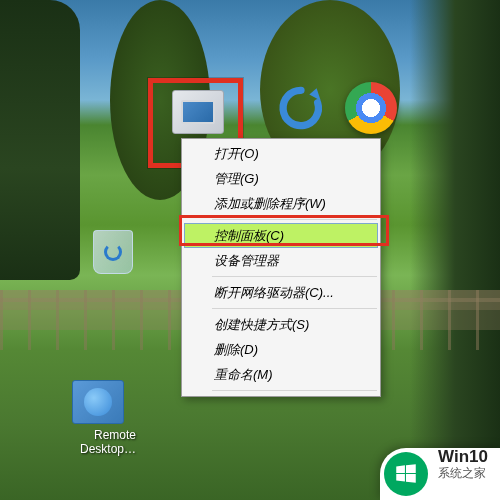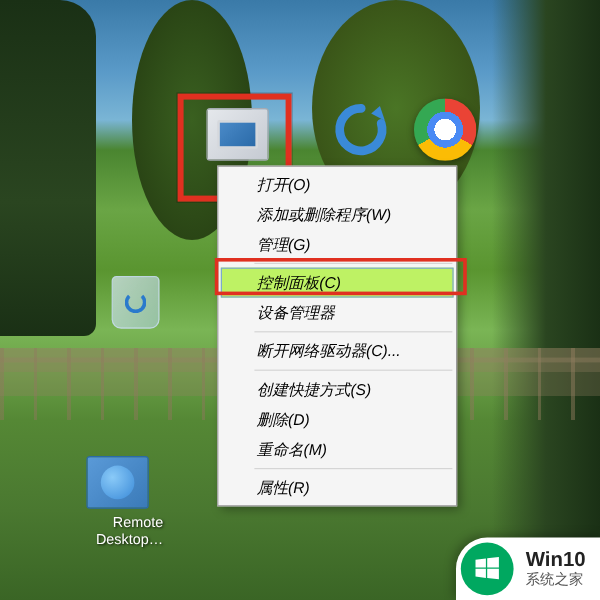--- a/index.html
+++ b/index.html
@@ -191,21 +191,20 @@
       background: #d5d5d5;
       margin: 3px 1px 3px 28px;
     }
 
     
     .badge {
       position: absolute;
       right: 0; bottom: 0;
       height: 52px;
       display: flex;
-      align-items: center;
       background: #fff;
       border-radius: 26px 0 0 0;
       box-shadow: -2px -2px 8px rgba(0,0,0,0.25);
       padding-right: 12px;
       z-index: 20;
     }
     .badge-circle {
       width: 44px; height: 44px;
       margin: 4px 10px 4px 4px;
       border-radius: 50%;
@@ -258,33 +257,32 @@
 </div>
 
 <div class="red-box-icon"></div>
 <svg class="red-arrow" width="60" height="70">
   <path d="M 6 4 L 40 48" stroke="#e03020" stroke-width="7" fill="none"></path>
   <path d="M 30 46 L 46 58 L 48 38 Z" fill="#e03020"></path>
 </svg>
 
 <div class="context-menu">
   <div class="menu-item">打开(O)</div>
+  <div class="menu-item">管理(G)</div>
   <div class="menu-item">添加或删除程序(W)</div>
-  <div class="menu-item">管理(G)</div>
   <div class="menu-sep"></div>
   <div class="menu-item highlighted">控制面板(C)</div>
   <div class="menu-item">设备管理器</div>
   <div class="menu-sep"></div>
   <div class="menu-item">断开网络驱动器(C)...</div>
   <div class="menu-sep"></div>
   <div class="menu-item">创建快捷方式(S)</div>
   <div class="menu-item">删除(D)</div>
   <div class="menu-item">重命名(M)</div>
   <div class="menu-sep"></div>
-  <div class="menu-item">属性(R)</div>
 </div>
 
 <div class="red-box-menu"></div>
 
 <div class="badge">
   <div class="badge-circle">
     <svg viewBox="0 0 24 24">
         <path fill="#fff" d="M3 5 L11 4 L11 11 L3 11 Z M12 3.9 L21 3 L21 11 L12 11 Z M3 12 L11 12 L11 19 L3 18 Z M12 12 L21 12 L21 20 L12 19.1 Z"></path>
       </svg>
   </div>

